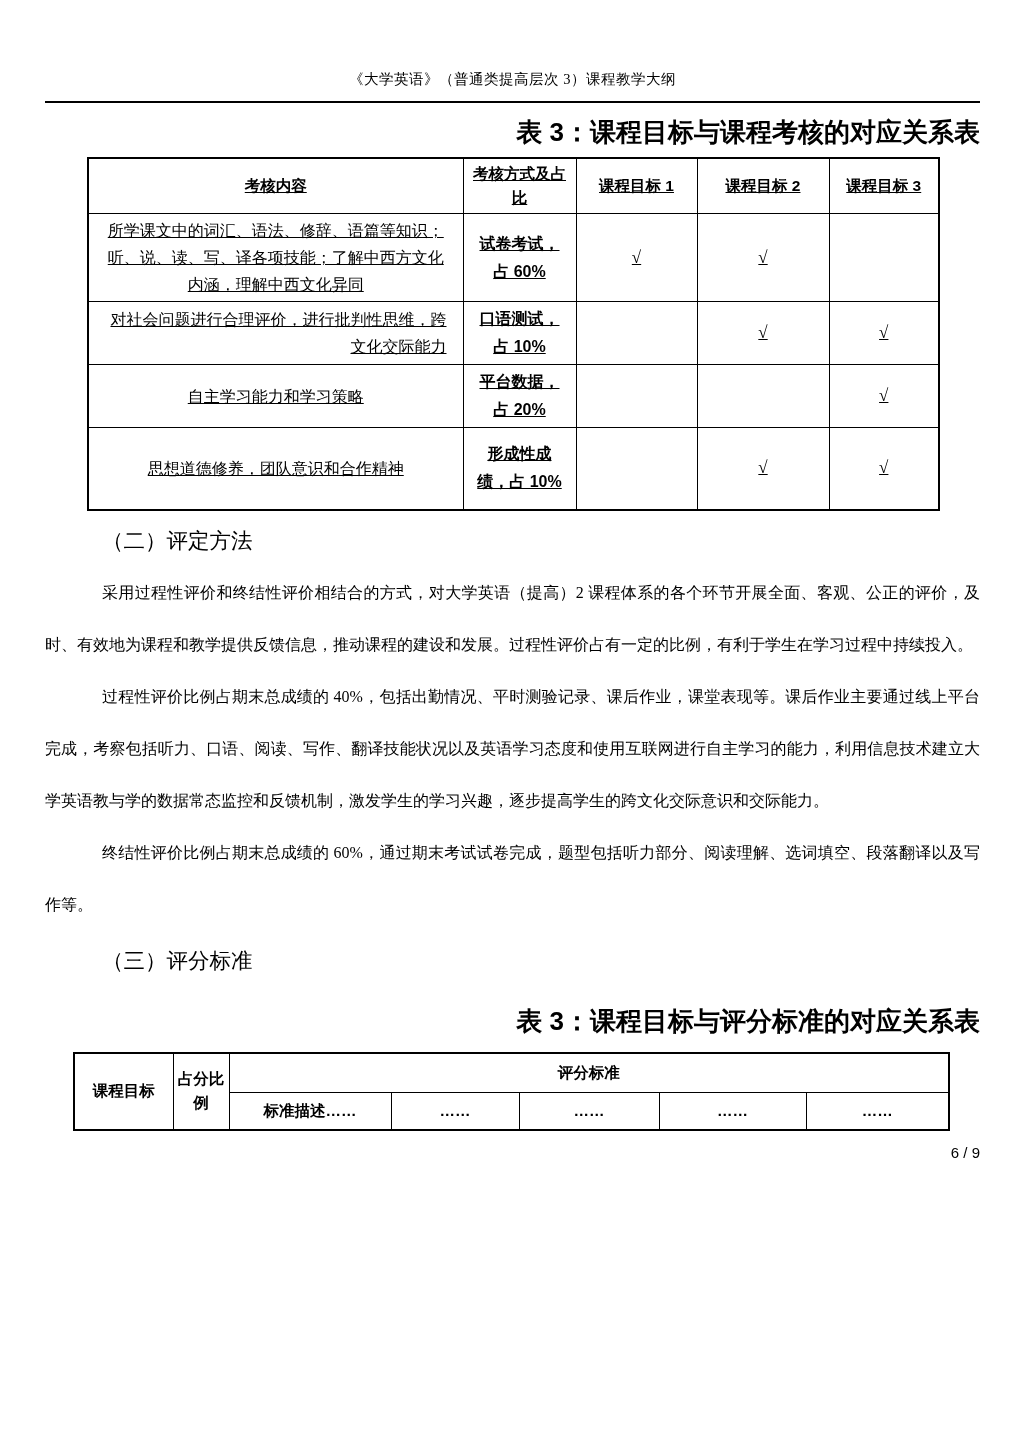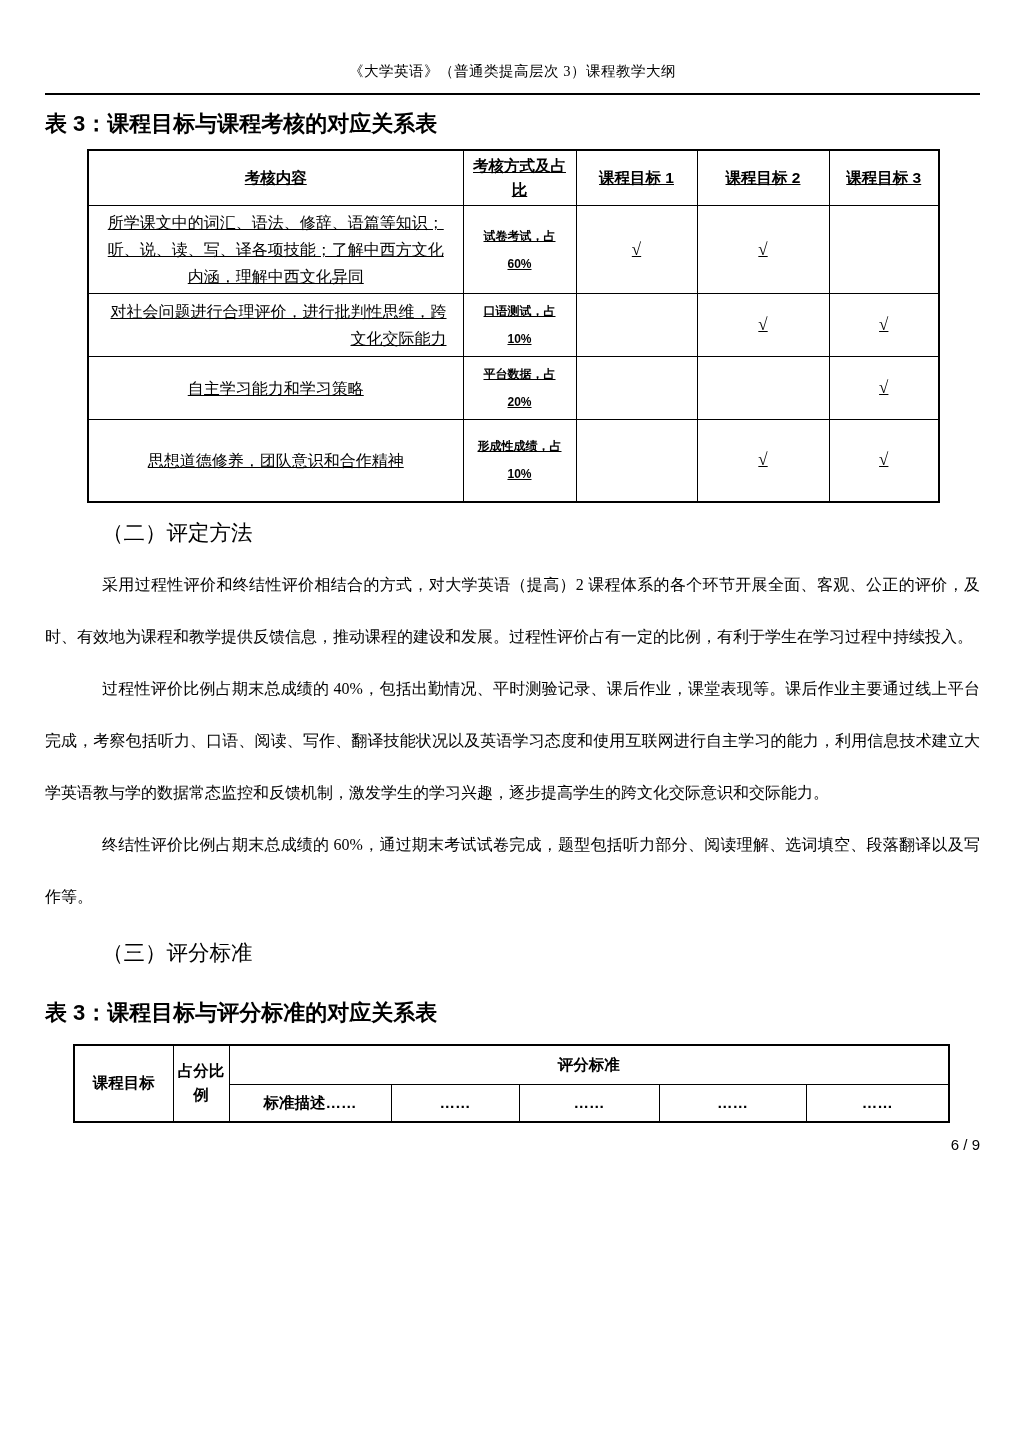--- a/index.html
+++ b/index.html
@@ -4,37 +4,37 @@
 <style>
   * { margin:0; padding:0; box-sizing:border-box; }
   html,body { background:#ffffff; }
   body {
     width:1024px; height:1447px;
     font-family:"Liberation Serif","DejaVu Serif",serif;
     color:#000;
     position:relative;
     overflow:hidden;
   }
-  .page { padding:62px 44px 0 45px; }
+  .page { padding:62px 44px 0 45px;margin-top:8px; }
 
   
   .doc-header {
     text-align:center;
     font-size:14.5px;
     letter-spacing:0.5px;
     padding-bottom:12px;
     border-bottom:2px solid #000;
   }
 
   
   .table-title {
-    text-align:left;
-    font-family:"Liberation Sans","DejaVu Sans",sans-serif;
-    font-weight:bold;
-    font-size:22px;
+    text-align:right;
+    font-family:"Liberation Sans","DejaVu Sans",sans-serif;
+    font-weight:bold;
+    font-size:26px;
     line-height:32px;
   }
   .t3-title { margin-top:13px; }
   .t4-title { margin-top:18px; }
 
   
   table { border-collapse:collapse; table-layout:fixed; }
   .t3 {
     margin:9px 0 0 42px;
     width:851px;
@@ -65,21 +65,21 @@
   .t3 .r4 { height:82px; }
   .t3 td.content {
     font-size:16px;
     line-height:27px;
     padding:3px 16px;
   }
   .t3 td.content.left { text-align:right; padding-left:8px; }
   .t3 td.method {
     font-family:"Liberation Sans","DejaVu Sans",sans-serif;
     font-weight:bold;
-    font-size:12px;
+    font-size:16px;
     line-height:28px;
     padding:3px 13px;
   }
   .t3 td.check { font-size:17px; }
 
   
   .sec-heading {
     font-size:21.5px;
     line-height:52px;
     text-indent:57px;

